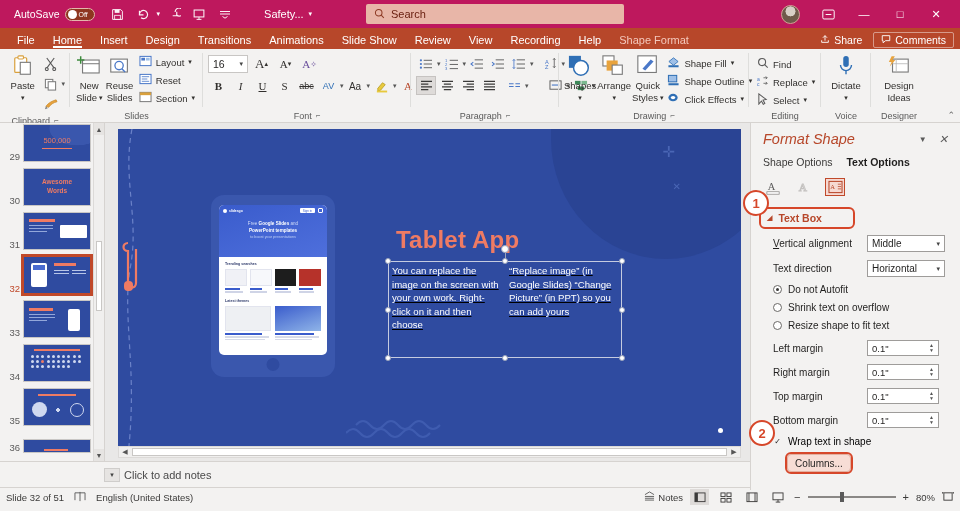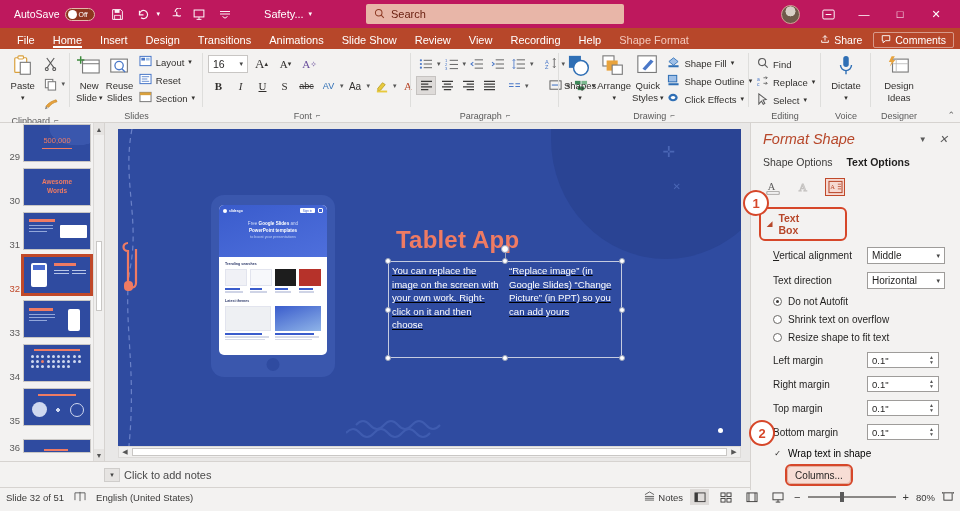--- a/index.html
+++ b/index.html
@@ -1097,21 +1097,21 @@
       </span>
       <span class="pi active">
         <svg width="15" height="14" viewBox="0 0 16 15">
             <rect x="1" y="1.5" width="14" height="12" fill="none" stroke="#b7472a" stroke-width="1.1"></rect>
             <text x="2.5" y="10" font-size="7" font-family="Liberation Serif, serif" fill="#b7472a">A</text>
             <path d="M10.5 4.5h3.5M10.5 7h3.5M10.5 9.5h3.5" stroke="#b7472a" stroke-width=".8"></path>
           </svg>
       </span>
     </div>
 
-    <div class="sect-hd hl-box" style="padding:3px 26px 3px 6px;margin-left:-2px;width:84px">
+    <div class="sect-hd hl-box" style="padding:3px 26px 3px 6px;margin-left:-2px;width:92px">
       <span class="tri">◢</span>
       <span>Text Box</span>
     </div>
 
     <div class="frow">
       <span class="lbl"><span class="u" style="text-decoration:underline">V</span><span></span>ertical alignment</span>
       <span class="fsel">
         <span>Middle</span>
         <span class="sel-caret">▾</span>
       </span>

